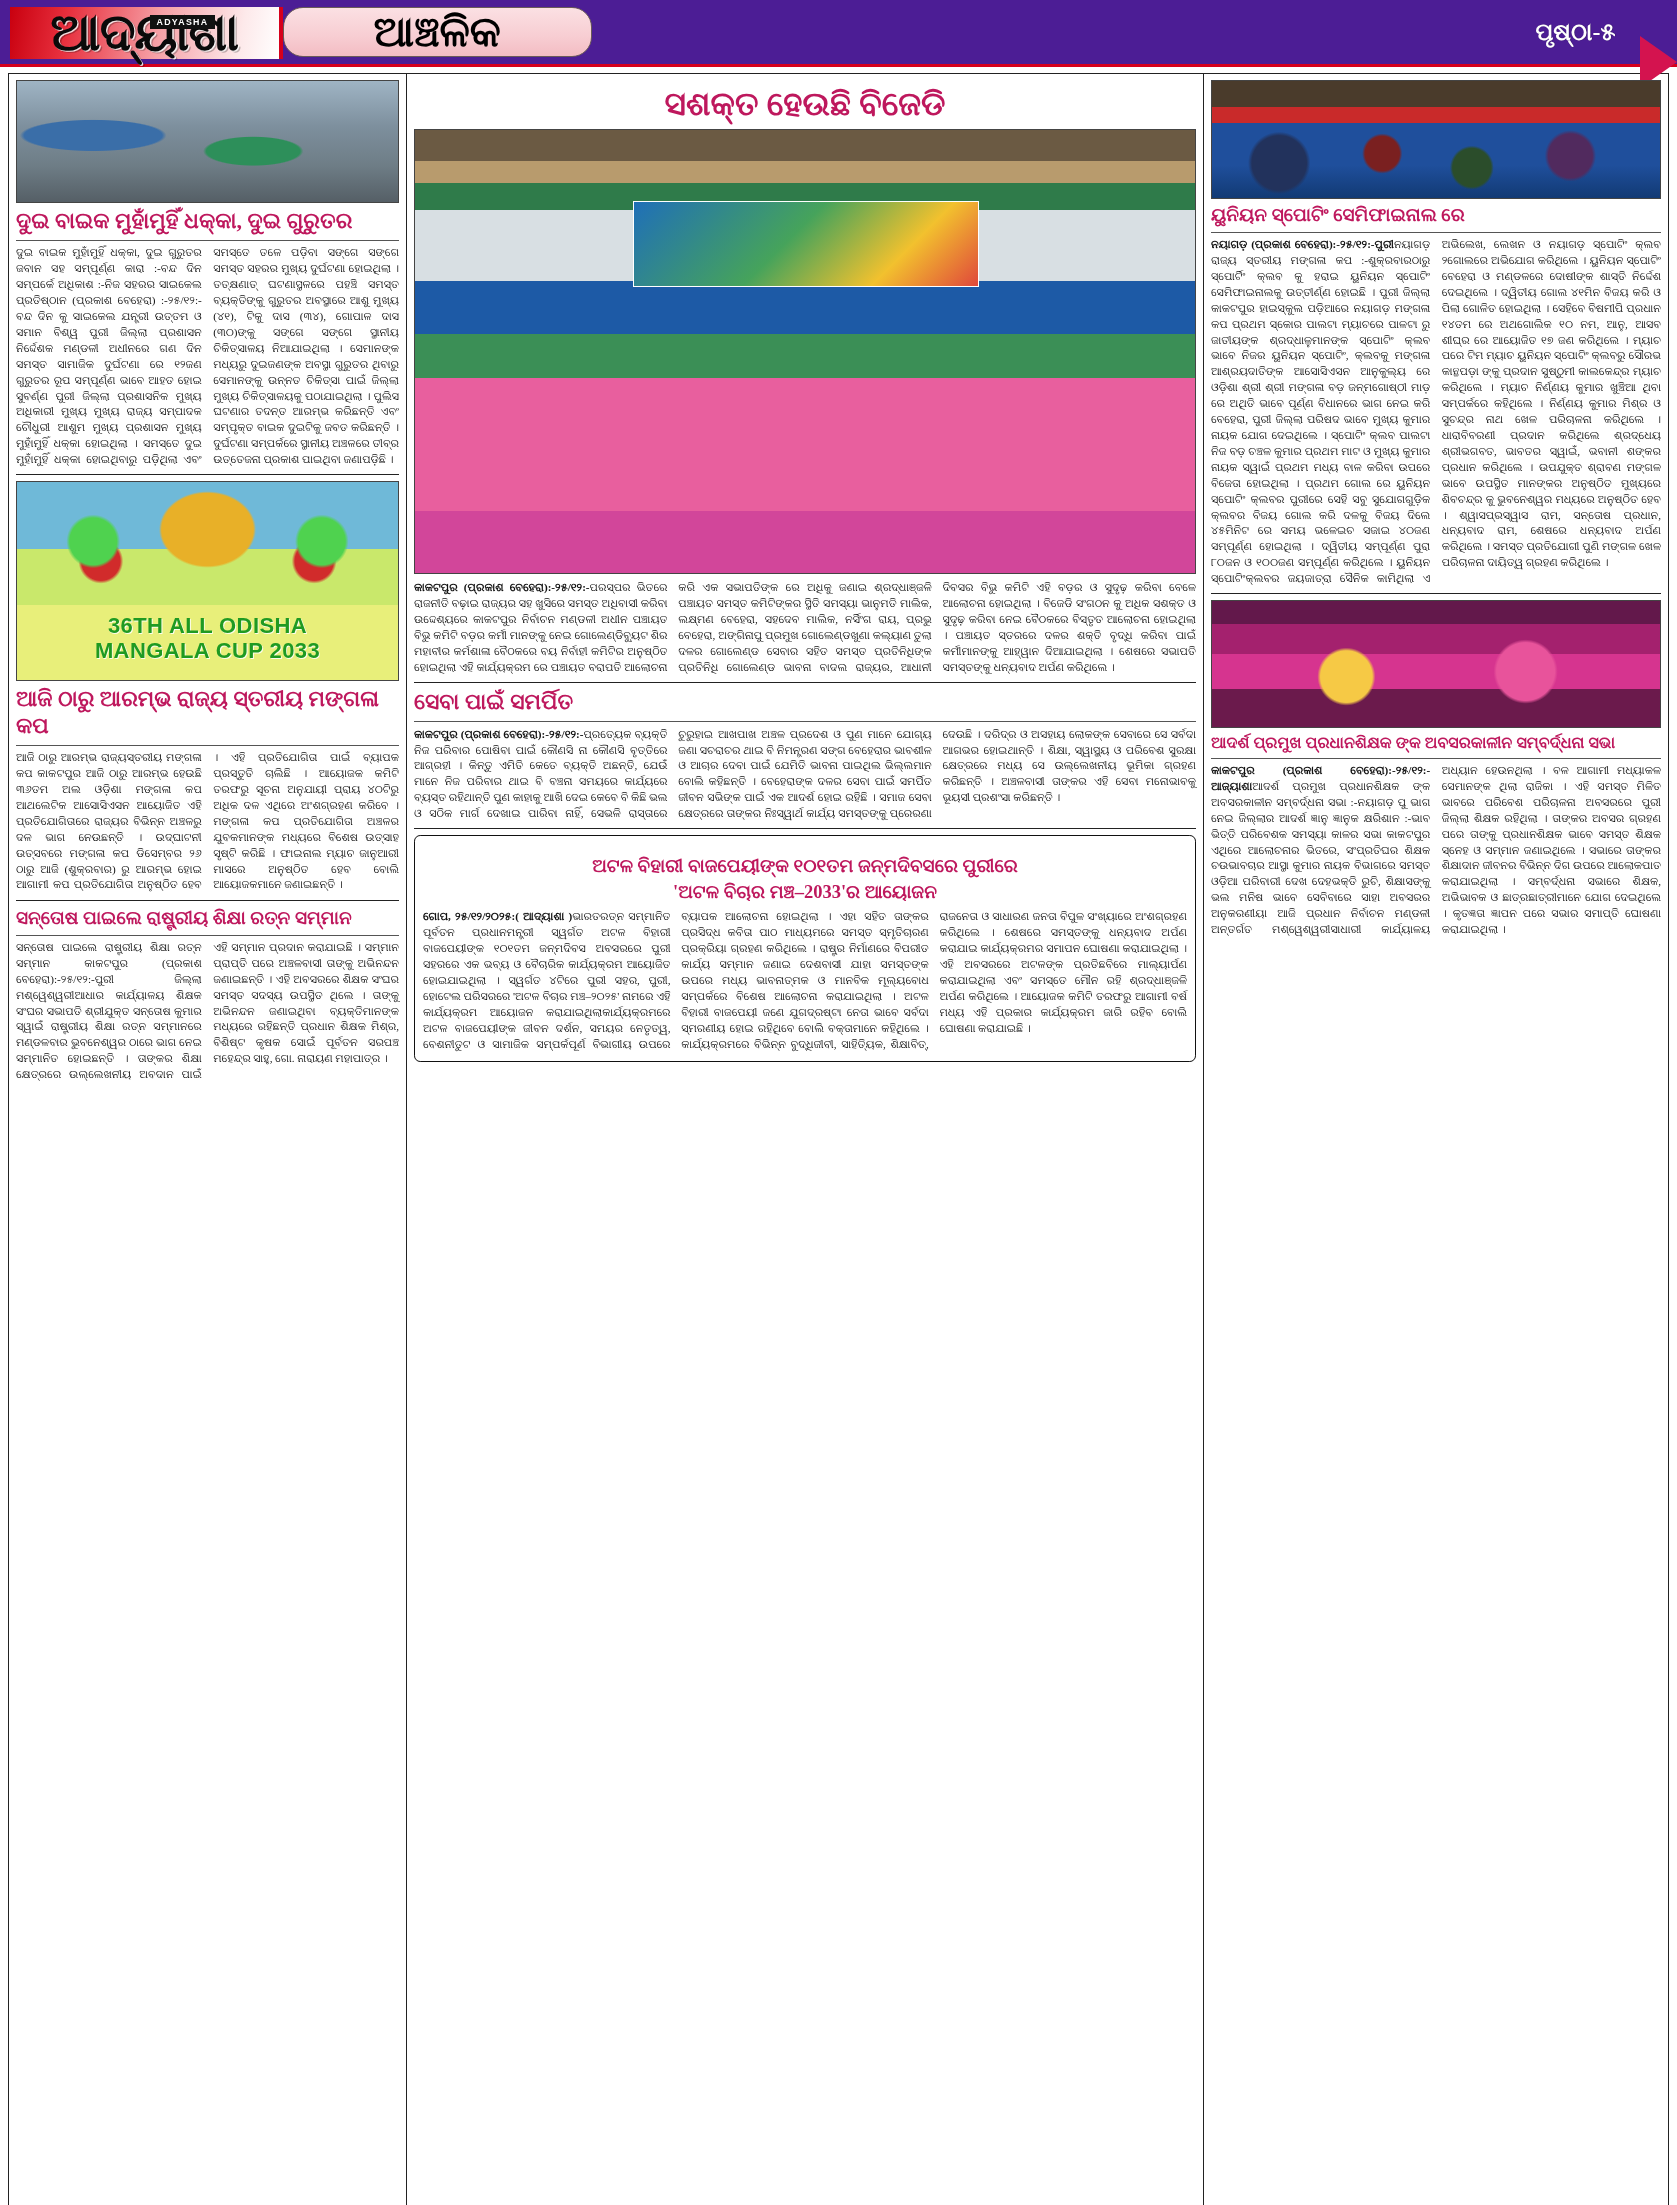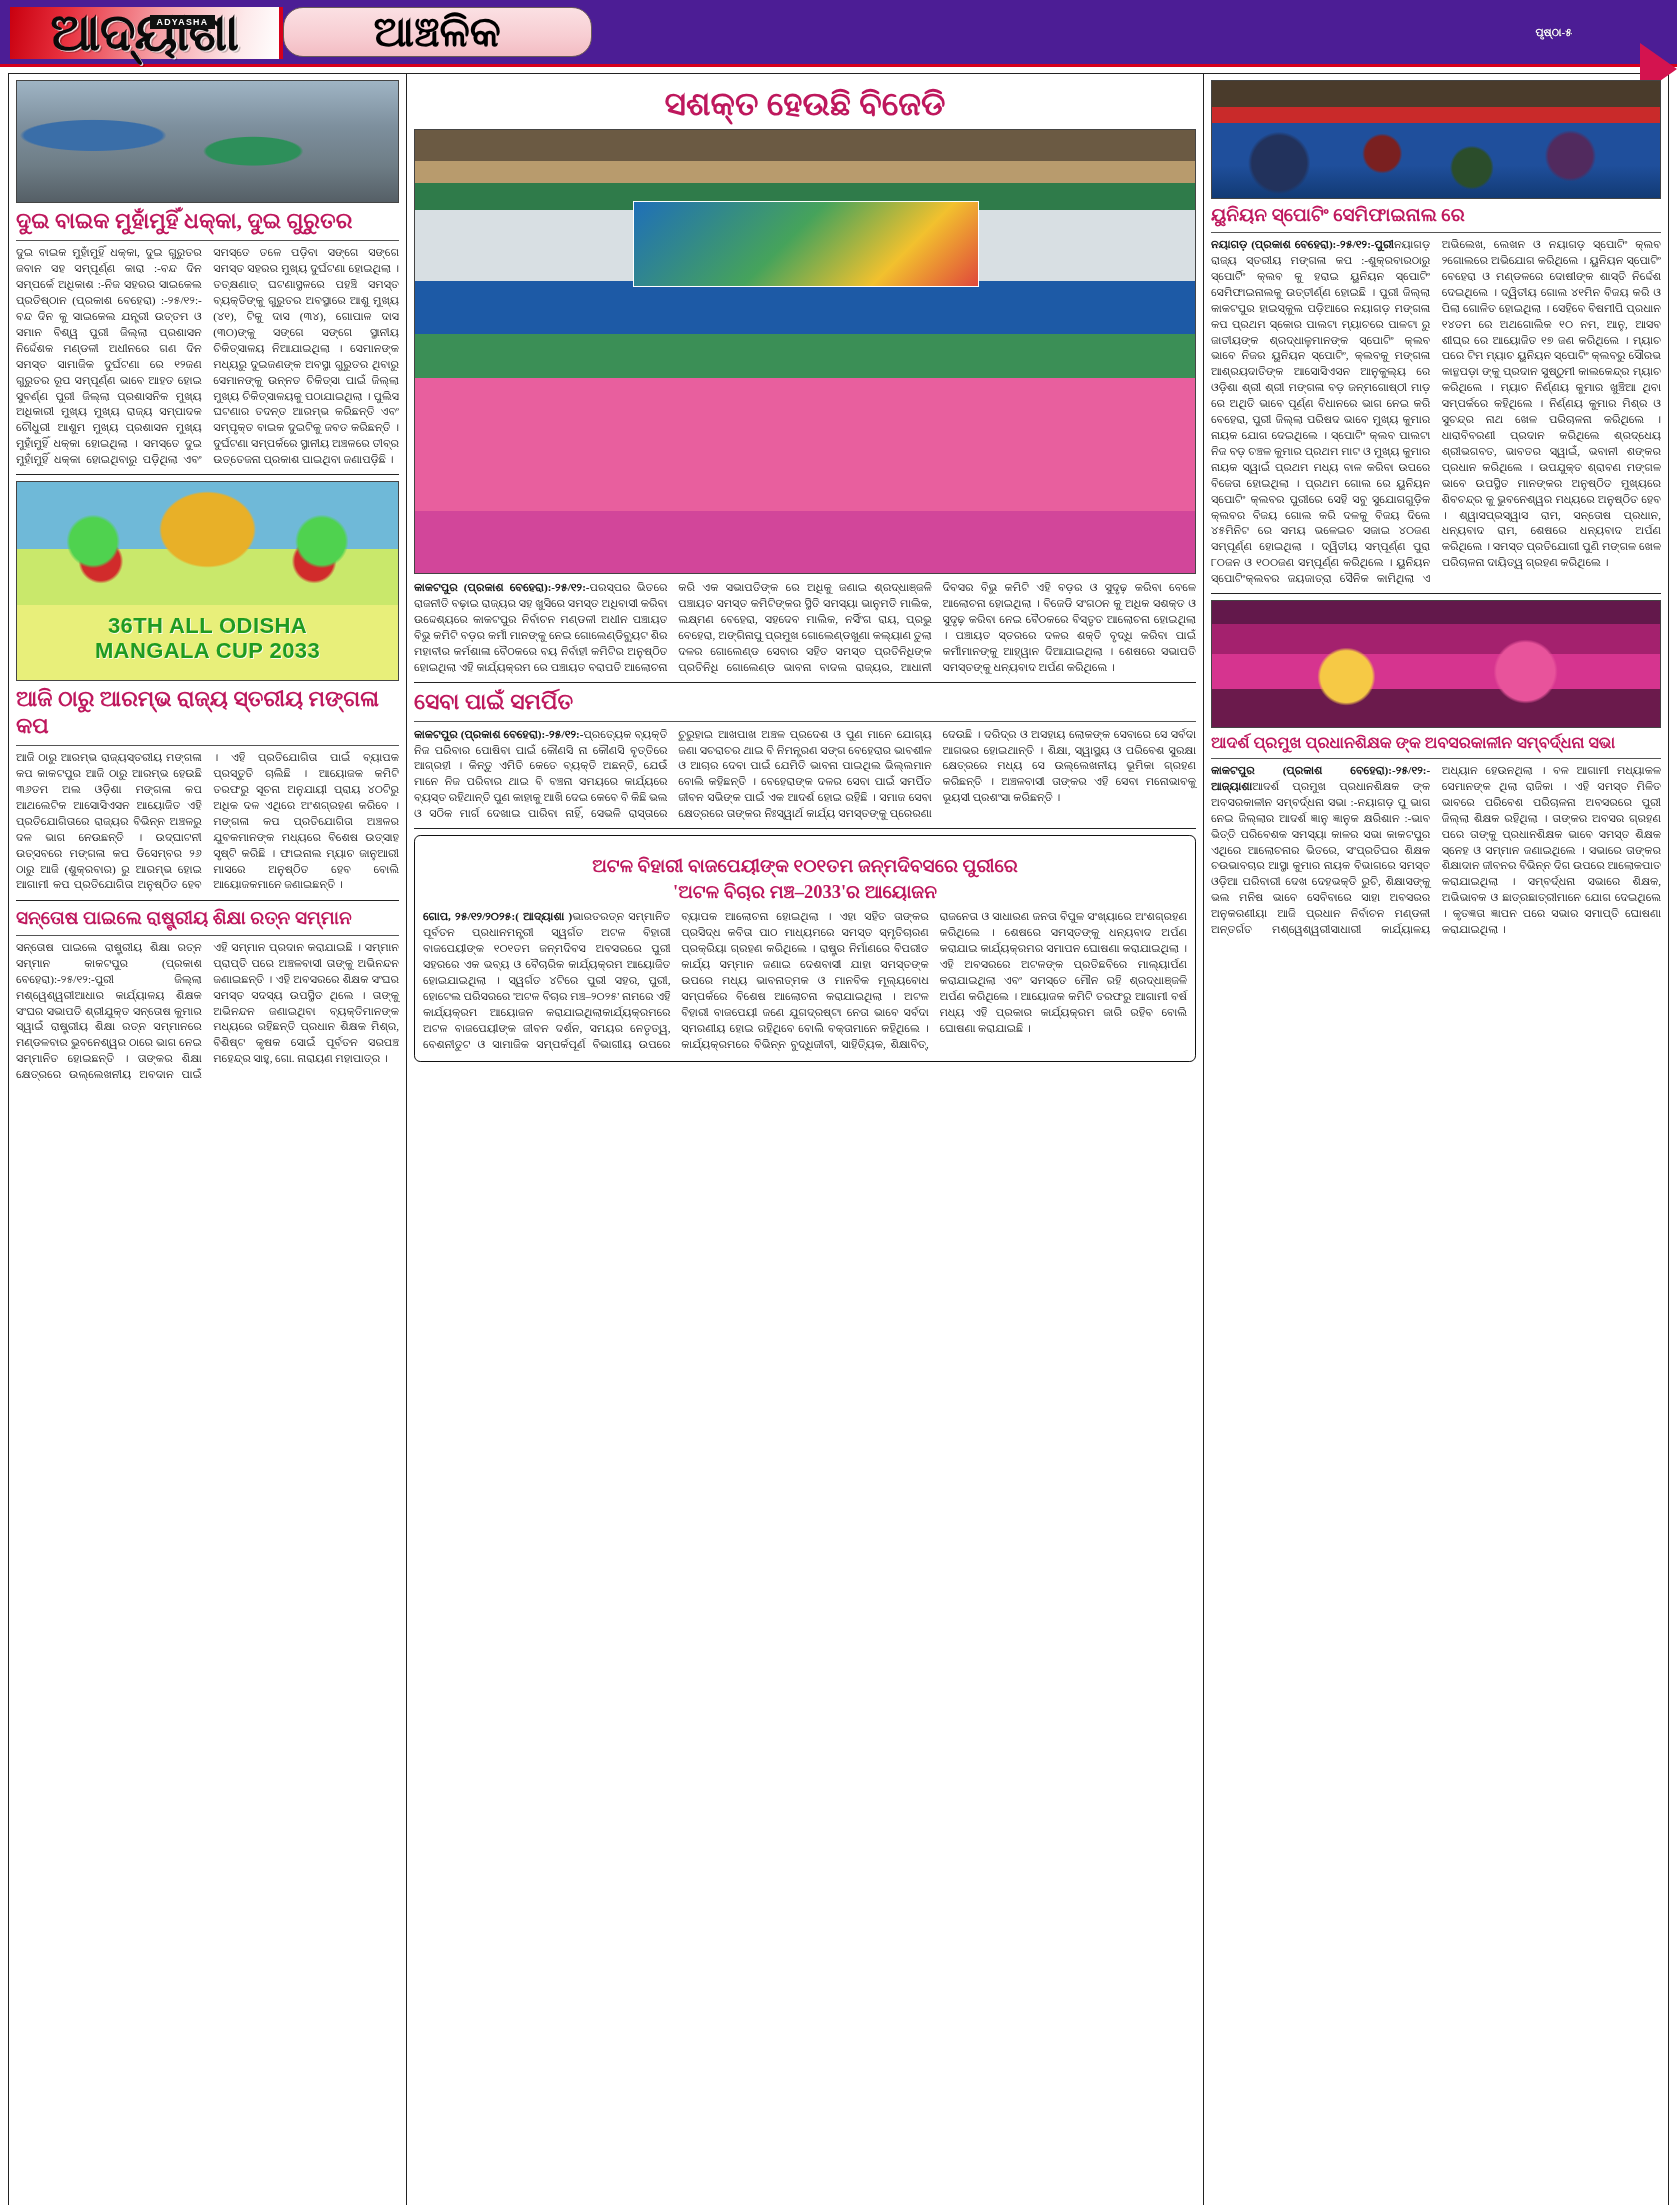--- a/index.html
+++ b/index.html
@@ -152,21 +152,21 @@
     width: 0; height: 0;
     border-top: 26.5px solid transparent;
     border-bottom: 26.5px solid transparent;
     border-left: 37px solid #d4134f;
   }
   .masthead-pagetag .pg {
     position: relative;
     z-index: 2;
     font-family: "Liberation Serif", "DejaVu Serif", serif;
     font-weight: 700;
-    font-size: 11px;
+    font-size: 24px;
     color: #fff;
     text-shadow: 0.4px 0.4px 0.9px rgba(0,0,0,.4);
     white-space: nowrap;
   }
 
   .masthead-rule {
     height: 3.1px;
     background: #d6001c;
     flex: 0 0 auto;
   }

